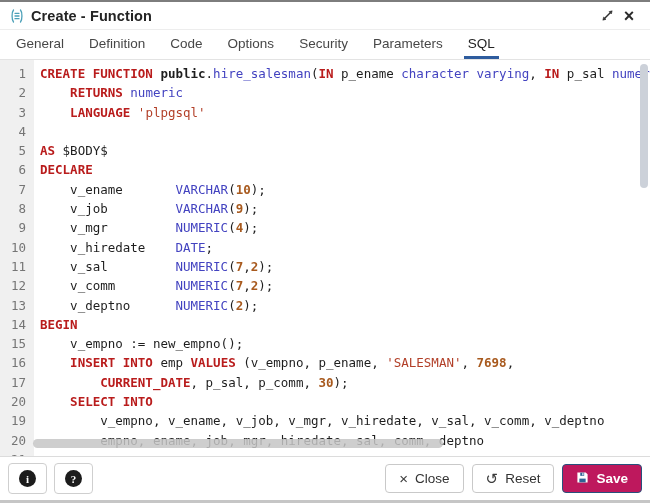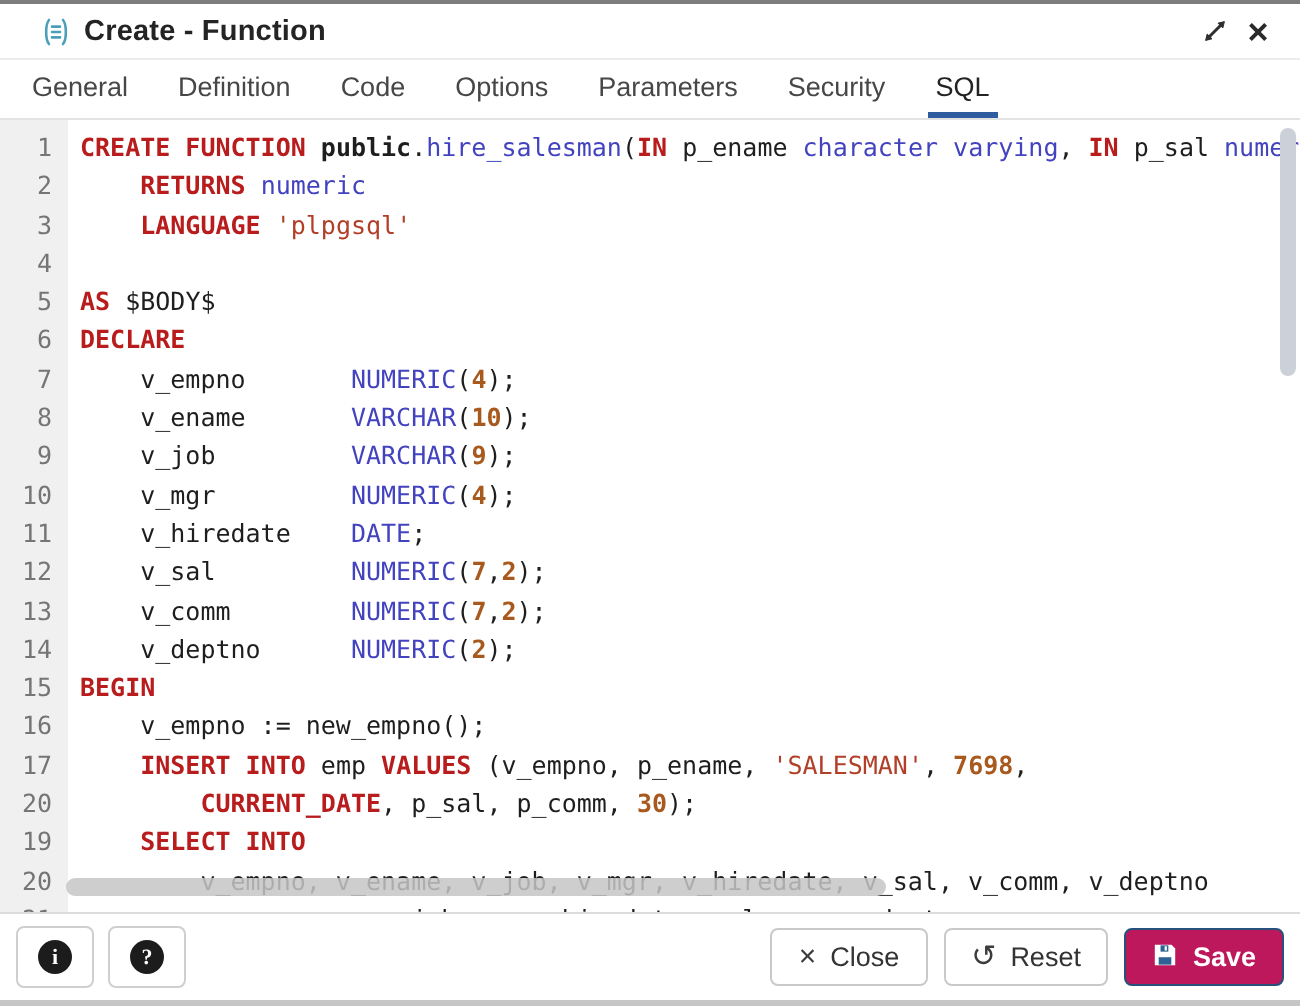--- a/index.html
+++ b/index.html
@@ -6,21 +6,21 @@
   body{
     width:650px;height:503px;overflow:hidden;background:#ffffff;
     font-family:"Liberation Sans",sans-serif;
     box-sizing:border-box;
     border-top:2px solid #7d7d7d;
     border-bottom:3px solid #c6c6c6;
   }
   .dialog{width:650px;height:498px;display:flex;flex-direction:column;background:#fff;}
 
   
-  .hdr{height:28px;display:flex;align-items:center;padding:0 10px 0 20px;border-bottom:1px solid #ededed;box-sizing:border-box;flex:0 0 auto;}
+  .hdr{height:28px;display:flex;align-items:center;padding:0 10px 0 9px;border-bottom:1px solid #ededed;box-sizing:border-box;flex:0 0 auto;}
   .hdr .ficon{width:16px;height:16px;margin-right:6px;flex:0 0 auto;}
   .hdr .title{font-size:14.5px;font-weight:bold;color:#242424;letter-spacing:.1px;}
   .hdr .spacer{flex:1;}
   .hdr .hbtn{width:22px;height:22px;display:flex;align-items:center;justify-content:center;color:#2f2f2f;cursor:pointer;}
   .hdr .close-x{font-size:18px;font-weight:bold;line-height:1;color:#2b2b2b;}
 
   
   .tabbar{height:30px;display:flex;align-items:stretch;gap:17px;padding:0 0 0 12px;border-bottom:1px solid #e3e3e3;box-sizing:border-box;flex:0 0 auto;}
   .tab{display:flex;align-items:center;padding:0 4px;font-size:13.5px;color:#474747;cursor:pointer;border-bottom:3px solid transparent;box-sizing:border-box;}
   .tab.active{color:#232323;border-bottom-color:#2e5c9e;}
@@ -75,22 +75,22 @@
       </svg>
     </span>
     <span class="hbtn close-x">×</span>
   </div>
 
   <div class="tabbar">
       <div class="tab">General</div>
       <div class="tab">Definition</div>
       <div class="tab">Code</div>
       <div class="tab">Options</div>
+      <div class="tab">Security</div>
       <div class="tab">Parameters</div>
-      <div class="tab">Security</div>
       <div class="tab active">SQL</div>
     </div>
 
   <div class="editor">
     <div class="gutter">
         <div>1</div>
         <div>2</div>
         <div>3</div>
         <div>4</div>
         <div>5</div>
@@ -111,21 +111,20 @@
         <div>20</div>
         <div>21</div>
       </div>
     <div class="codepane">
         <div class="codeline"><span class="c-kw">CREATE FUNCTION </span><span class="c-identb">public</span><span class="c-plain">.</span><span class="c-type">hire_salesman</span><span class="c-plain">(</span><span class="c-kw">IN</span><span class="c-plain"> p_ename </span><span class="c-type">character varying</span><span class="c-plain">, </span><span class="c-kw">IN</span><span class="c-plain"> p_sal </span><span class="c-type">numeric</span></div>
         <div class="codeline"><span class="c-plain">    </span><span class="c-kw">RETURNS</span><span class="c-plain"> </span><span class="c-type">numeric</span></div>
         <div class="codeline"><span class="c-plain">    </span><span class="c-kw">LANGUAGE</span><span class="c-plain"> </span><span class="c-str">'plpgsql'</span></div>
         <div class="codeline">&nbsp;</div>
         <div class="codeline"><span class="c-kw">AS</span><span class="c-plain"> $BODY$</span></div>
         <div class="codeline"><span class="c-kw">DECLARE</span></div>
-        <div class="codeline"><span class="c-plain">    v_empno       </span><span class="c-type">NUMERIC</span><span class="c-plain">(</span><span class="c-num">4</span><span class="c-plain">);</span></div>
         <div class="codeline"><span class="c-plain">    v_ename       </span><span class="c-type">VARCHAR</span><span class="c-plain">(</span><span class="c-num">10</span><span class="c-plain">);</span></div>
         <div class="codeline"><span class="c-plain">    v_job         </span><span class="c-type">VARCHAR</span><span class="c-plain">(</span><span class="c-num">9</span><span class="c-plain">);</span></div>
         <div class="codeline"><span class="c-plain">    v_mgr         </span><span class="c-type">NUMERIC</span><span class="c-plain">(</span><span class="c-num">4</span><span class="c-plain">);</span></div>
         <div class="codeline"><span class="c-plain">    v_hiredate    </span><span class="c-type">DATE</span><span class="c-plain">;</span></div>
         <div class="codeline"><span class="c-plain">    v_sal         </span><span class="c-type">NUMERIC</span><span class="c-plain">(</span><span class="c-num">7</span><span class="c-plain">,</span><span class="c-num">2</span><span class="c-plain">);</span></div>
         <div class="codeline"><span class="c-plain">    v_comm        </span><span class="c-type">NUMERIC</span><span class="c-plain">(</span><span class="c-num">7</span><span class="c-plain">,</span><span class="c-num">2</span><span class="c-plain">);</span></div>
         <div class="codeline"><span class="c-plain">    v_deptno      </span><span class="c-type">NUMERIC</span><span class="c-plain">(</span><span class="c-num">2</span><span class="c-plain">);</span></div>
         <div class="codeline"><span class="c-kw">BEGIN</span></div>
         <div class="codeline"><span class="c-plain">    v_empno := new_empno();</span></div>
         <div class="codeline"><span class="c-plain">    </span><span class="c-kw">INSERT INTO</span><span class="c-plain"> emp </span><span class="c-kw">VALUES</span><span class="c-plain"> (v_empno, p_ename, </span><span class="c-str">'SALESMAN'</span><span class="c-plain">, </span><span class="c-num">7698</span><span class="c-plain">,</span></div>

